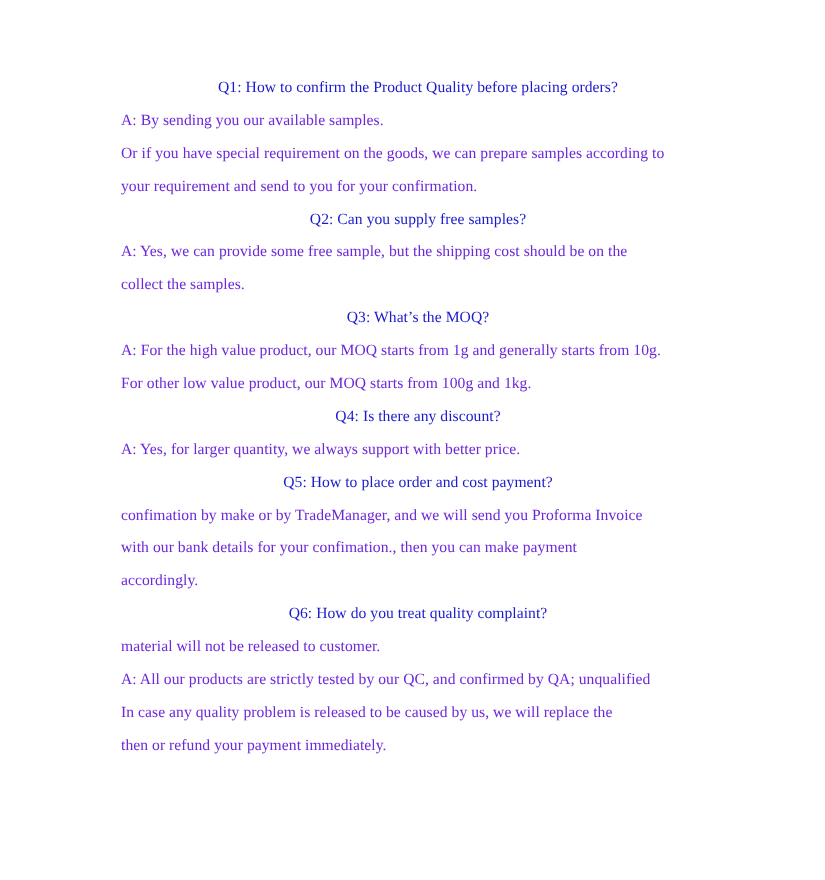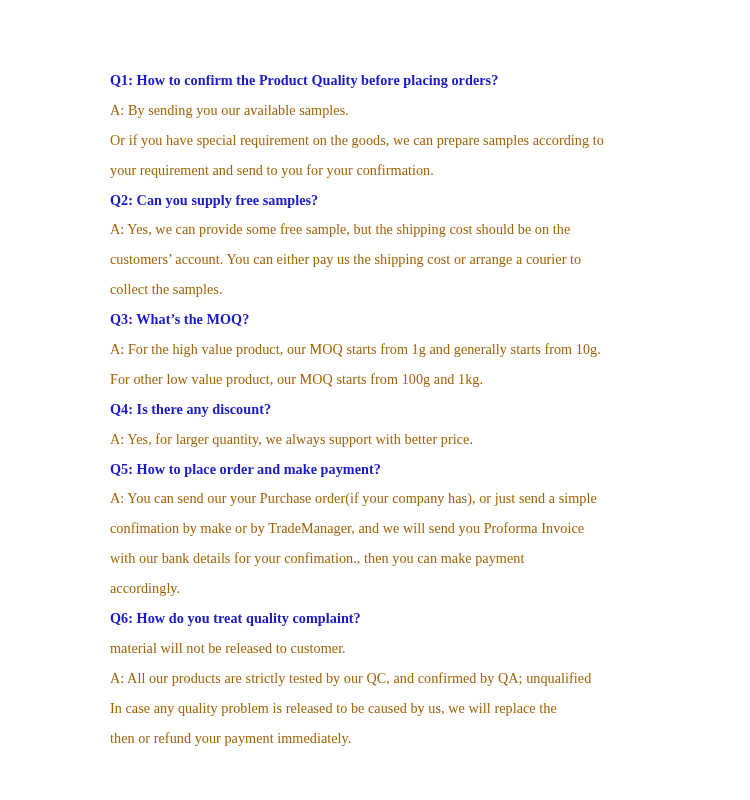--- a/index.html
+++ b/index.html
@@ -23,59 +23,58 @@
     }
     .line {
       height: 29.9px;
       line-height: 29.9px;
       font-size: 14.2px;
       white-space: nowrap;
       letter-spacing: 0.05px;
     }
     .q {
       color: #1a1acc;
-      font-weight: bold;
+      font-weight: normal;
+      text-align: center;
     }
     .a {
-      color: #a16207;
+      color: #6d28d9;
     }
   </style>
 </head>
 <body>
 
 <div class="doc">
 
   <section>
     <div class="line q">Q1: How to confirm the Product Quality before placing orders?</div>
     <div class="line a">A: By sending you our available samples.</div>
     <div class="line a">Or if you have special requirement on the goods, we can prepare samples according to</div>
     <div class="line a">your requirement and send to you for your confirmation.</div>
   </section>
 
   <section>
     <div class="line q">Q2: Can you supply free samples?</div>
     <div class="line a">A: Yes, we can provide some free sample, but the shipping cost should be on the</div>
-    <div class="line a">customers’ account. You can either pay us the shipping cost or arrange a courier to</div>
     <div class="line a">collect the samples.</div>
   </section>
 
   <section>
     <div class="line q">Q3: What’s the MOQ?</div>
     <div class="line a">A: For the high value product, our MOQ starts from 1g and generally starts from 10g.</div>
     <div class="line a">For other low value product, our MOQ starts from 100g and 1kg.</div>
   </section>
 
   <section>
     <div class="line q">Q4: Is there any discount?</div>
     <div class="line a">A: Yes, for larger quantity, we always support with better price.</div>
   </section>
 
   <section>
-    <div class="line q">Q5: How to place order and make payment?</div>
-    <div class="line a">A: You can send our your Purchase order(if your company has), or just send a simple</div>
+    <div class="line q">Q5: How to place order and cost payment?</div>
     <div class="line a">confimation by make or by TradeManager, and we will send you Proforma Invoice</div>
     <div class="line a">with our bank details for your confimation., then you can make payment</div>
     <div class="line a">accordingly.</div>
   </section>
 
   <section>
     <div class="line q">Q6: How do you treat quality complaint?</div>
     <div class="line a">material will not be released to customer.</div>
     <div class="line a">A: All our products are strictly tested by our QC, and confirmed by QA; unqualified</div>
     <div class="line a">In case any quality problem is released to be caused by us, we will replace the</div>

